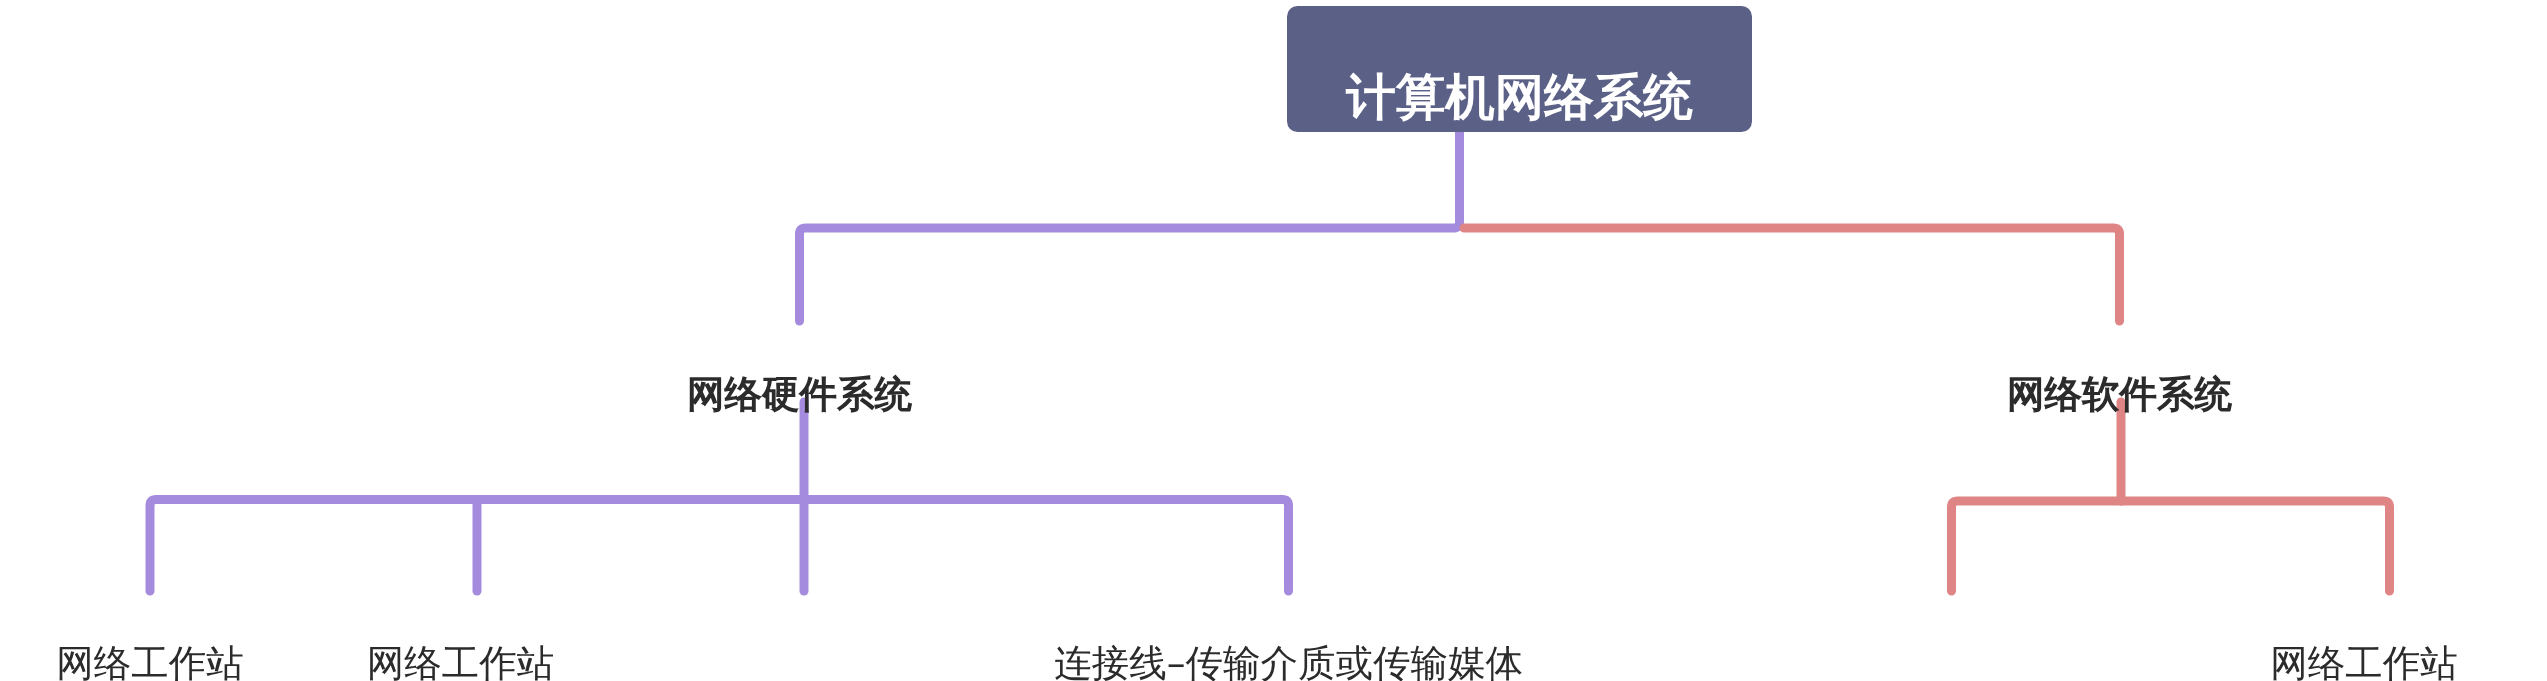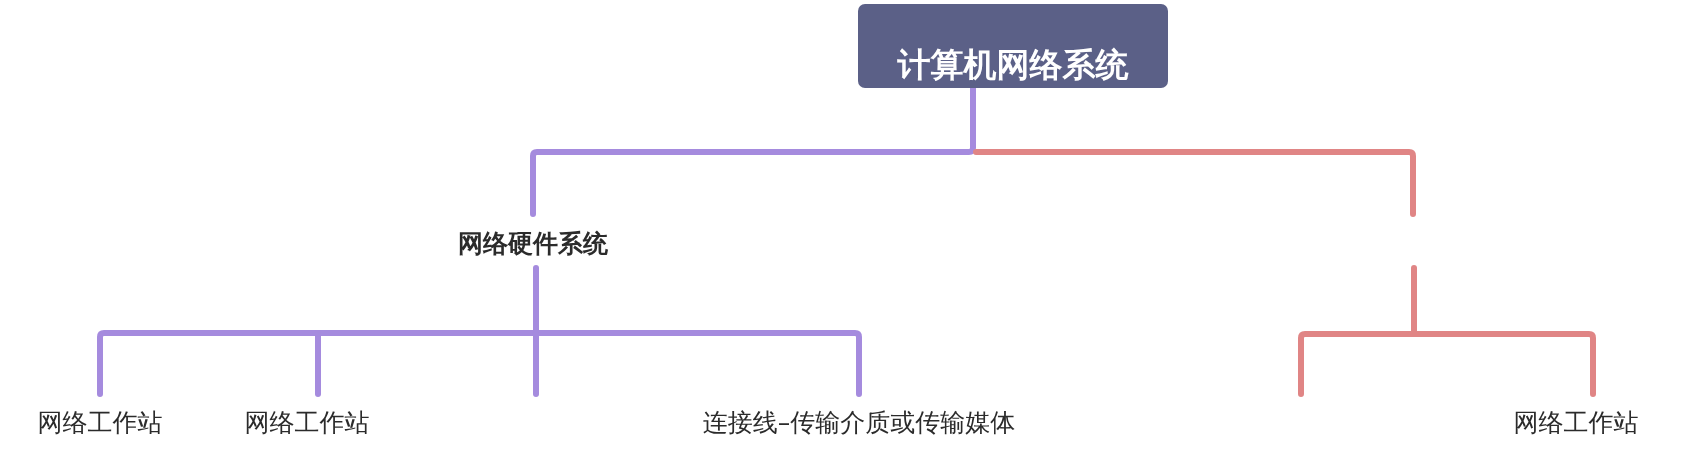--- a/index.html
+++ b/index.html
@@ -9,20 +9,21 @@
     svg.lines { position: absolute; left: 0; top: 0; }
     .root-box {
       position: absolute; left: 818px; top: 4px; width: 310px; height: 84px;
       background: #5B6087; border-radius: 7px;
       display: flex; align-items: flex-end; justify-content: center; margin-left: 40px;
     }
     .root-label { color: #ffffff; font-size: 33px; font-weight: bold; letter-spacing: 0px; white-space: nowrap; }
     .node-label {
       position: absolute; white-space: nowrap; color: #2b2b2b;
       transform: translate(-50%, -50%);
+      margin-top: 20px;
     }
     .mid { font-size: 25px; font-weight: bold; }
     .leaf { font-size: 25px; font-weight: normal; }
   </style>
 </head>
 <body>
 
 <div id="canvas">
 
   <svg class="lines" width="1698" height="454" viewBox="0 0 1698 454">
@@ -40,19 +41,20 @@
       <path d="M1414 268 L1414 334" stroke="#E08585"></path>
       <path d="M1301 394 L1301 338 Q1301 334 1305 334 L1589 334 Q1593 334 1593 338 L1593 394" stroke="#E08585"></path>
     </g>
   </svg>
 
   <div class="root-box">
     <span class="root-label">计算机网络系统</span>
   </div>
 
   <div class="node-label mid" style="left:533px; top:243px;">网络硬件系统</div>
+  <div class="node-label mid" style="left:1413px; top:243px;">网络软件系统</div>
 
   <div class="node-label leaf" style="left:100px; top:422px;">网络工作站</div>
   <div class="node-label leaf" style="left:307px; top:422px;">网络工作站</div>
   <div class="node-label leaf" style="left:859px; top:422px;">连接线–传输介质或传输媒体</div>
   <div class="node-label leaf" style="left:1576px; top:422px;">网络工作站</div>
 
 </div>
 
 </body></html>

